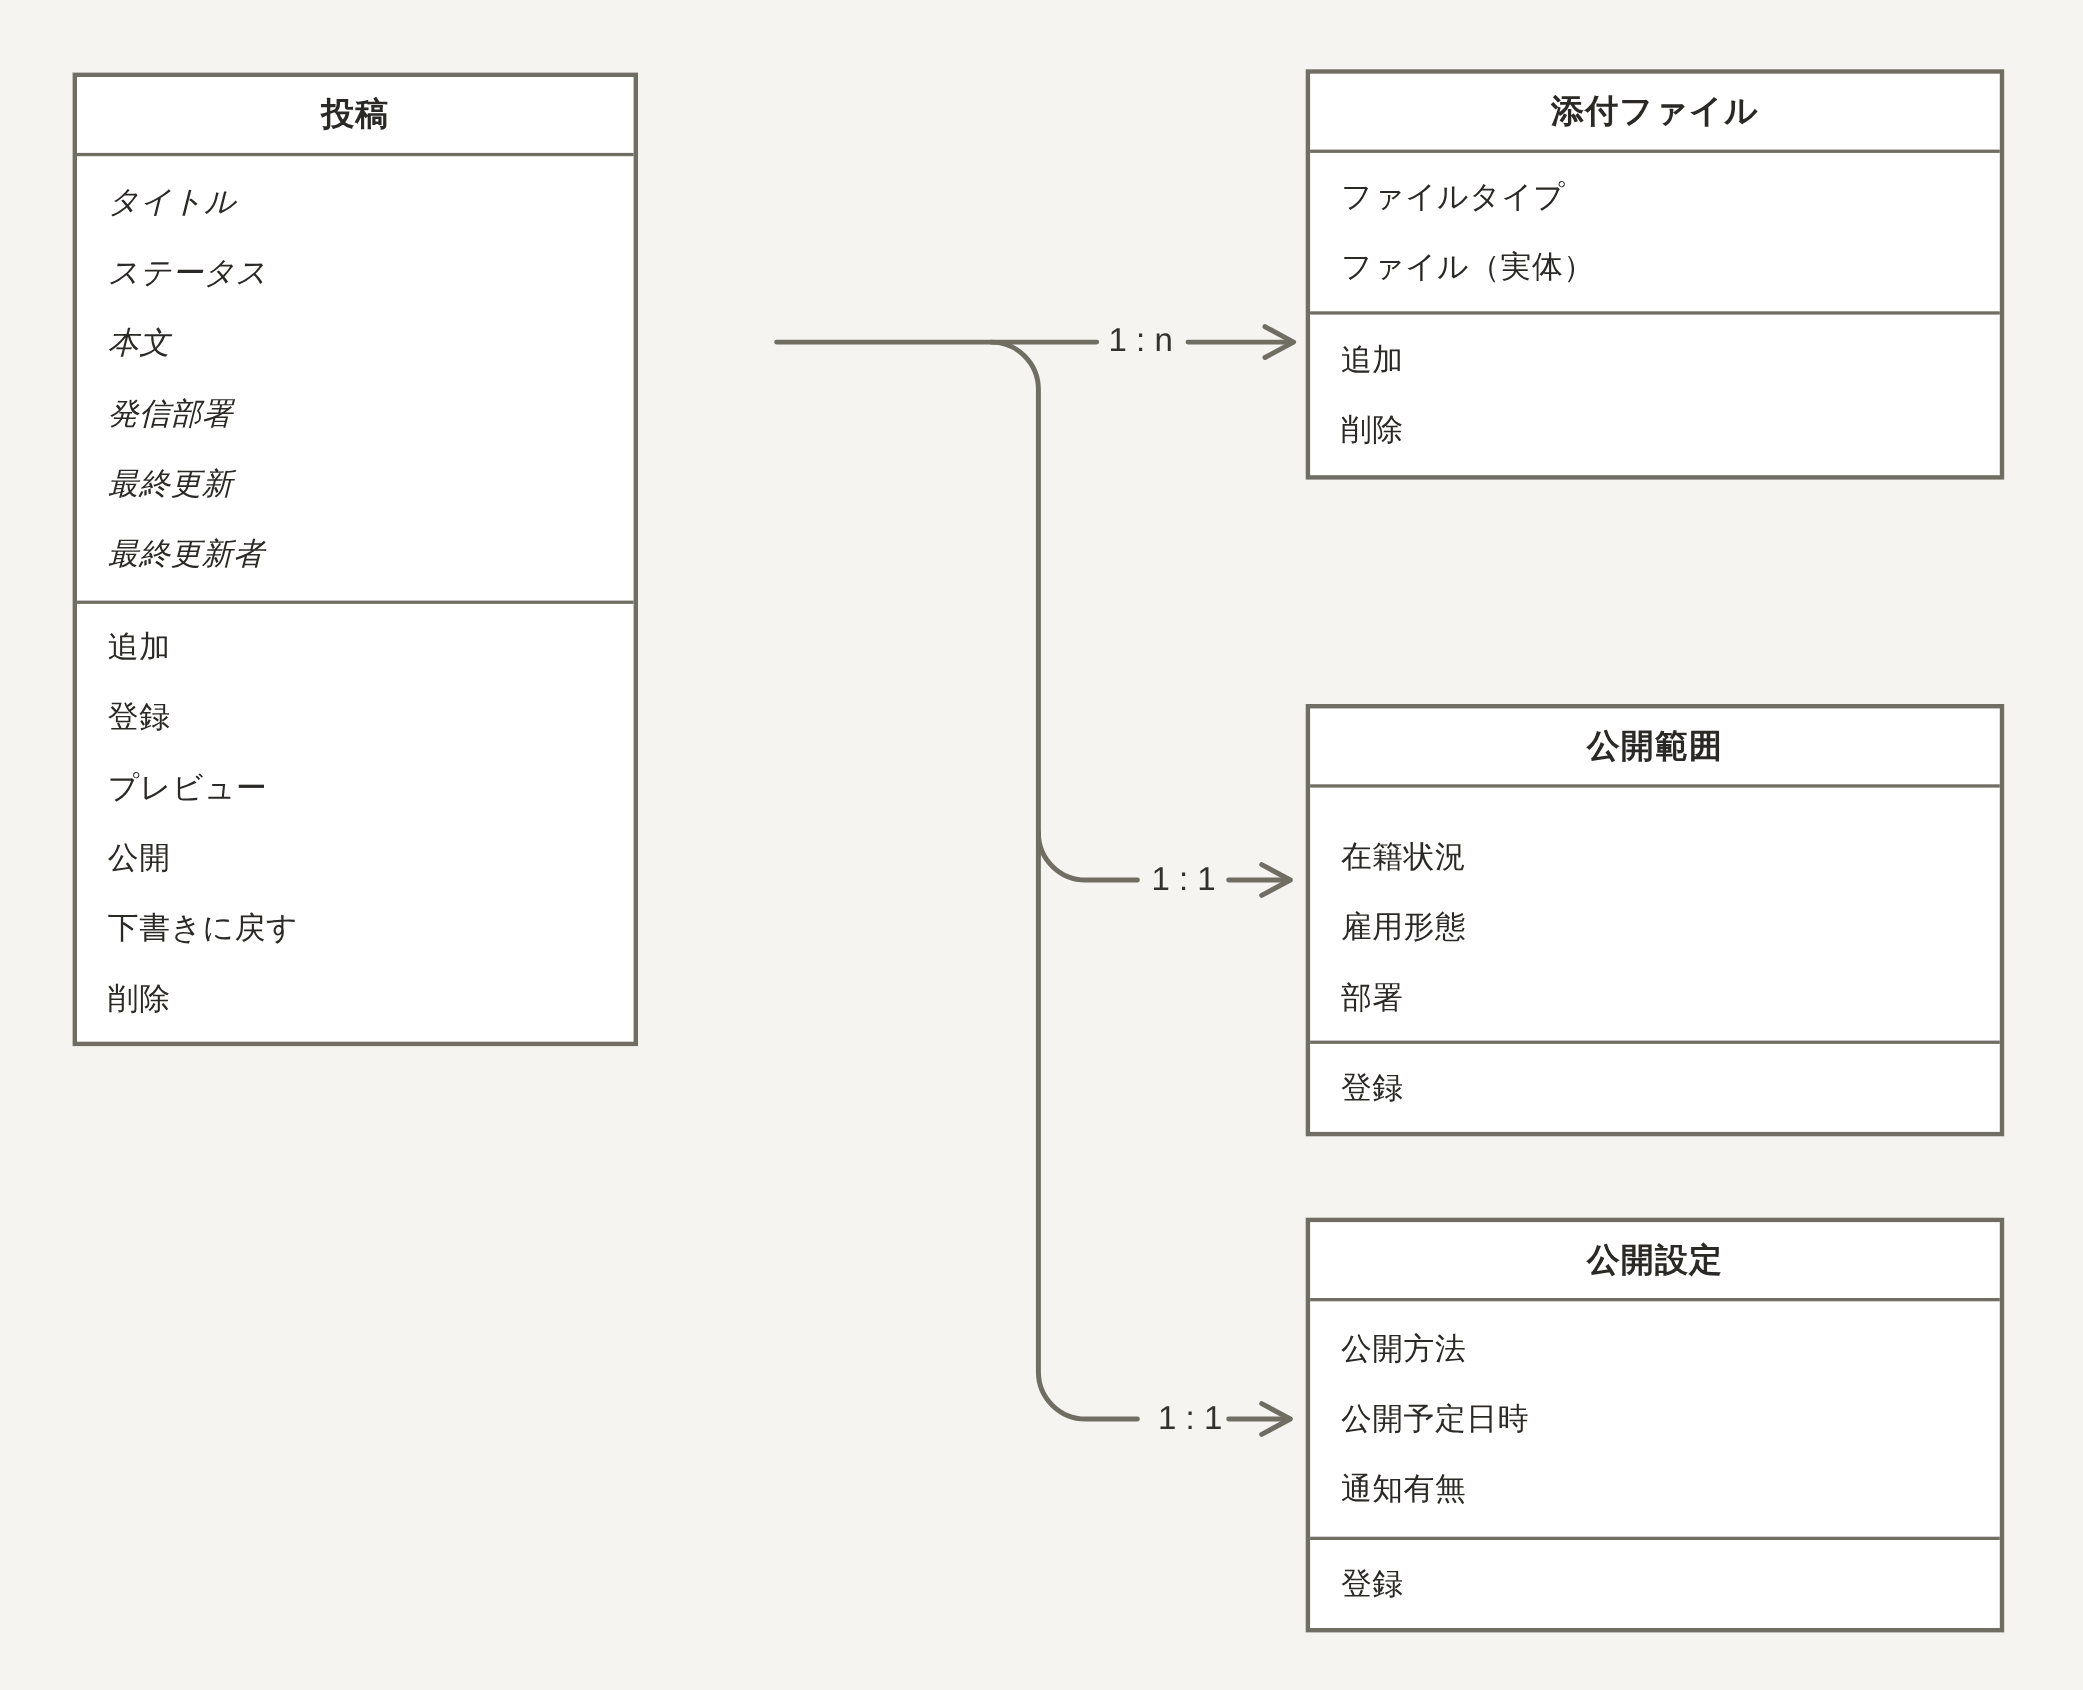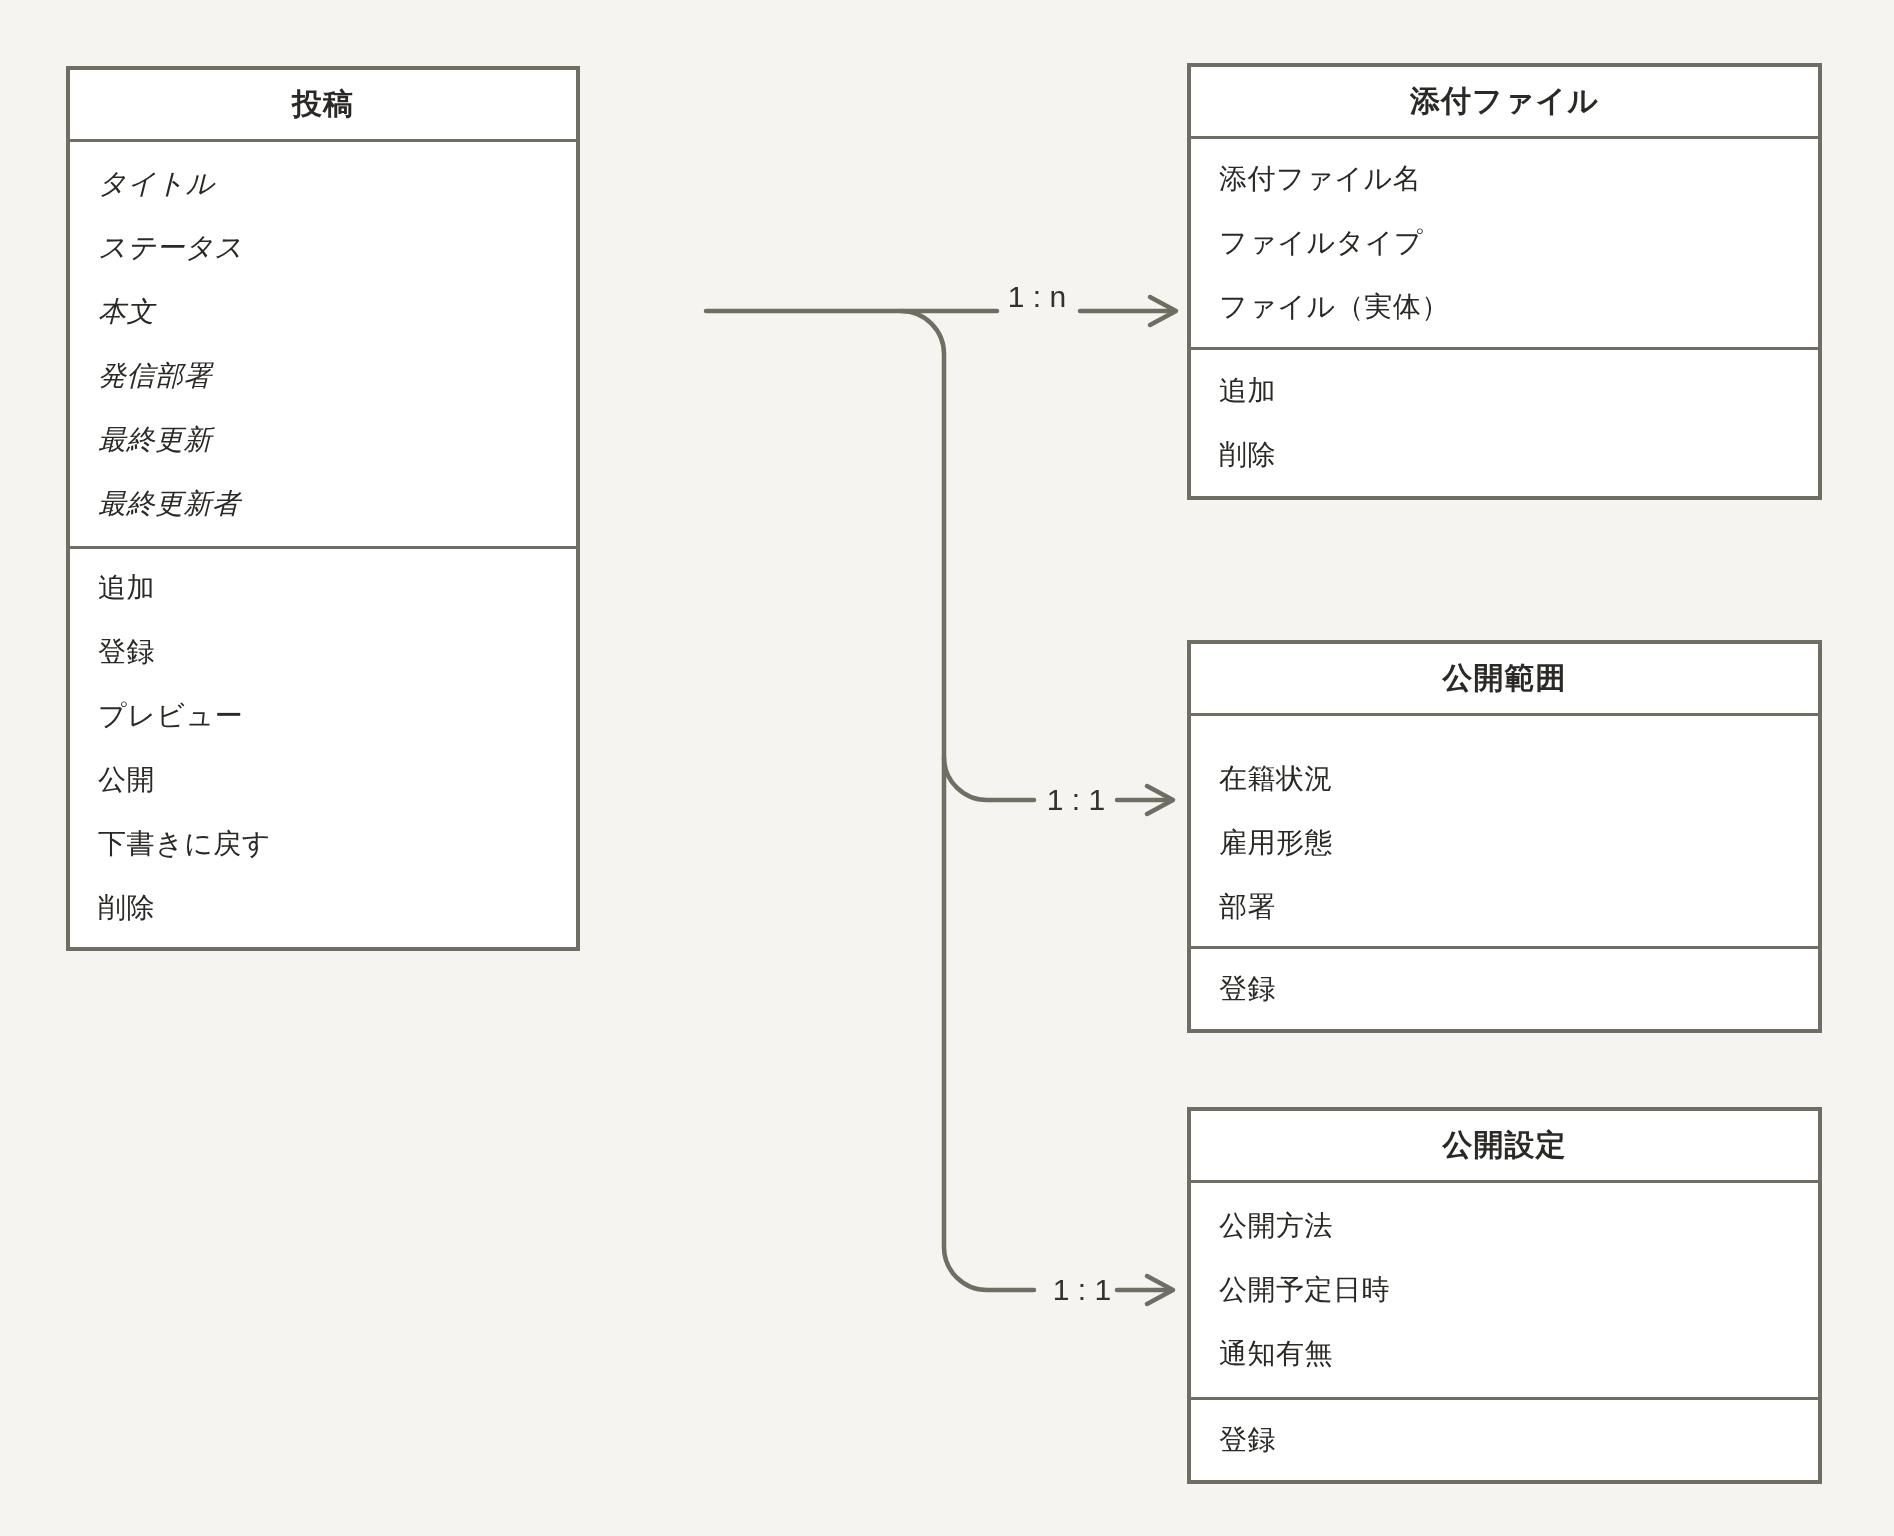--- a/index.html
+++ b/index.html
@@ -63,21 +63,21 @@
       <path d="M 1080 311 H 1173"></path>
       <path d="M 1117 800 H 1170"></path>
       <path d="M 1117 1290 H 1170"></path>
 
       <path d="M 1150 297 L 1176 311 L 1150 325"></path>
       <path d="M 1147 786 L 1173 800 L 1147 814"></path>
       <path d="M 1147 1276 L 1173 1290 L 1147 1304"></path>
     </g>
   </svg>
 
-  <div class="rel-label" style="left:982px;top:277px;">1 : n</div>
+  <div class="rel-label" style="left:982px;top:290px;">1 : n</div>
   <div class="rel-label" style="left:1021px;top:780px;">1 : 1</div>
   <div class="rel-label" style="left:1027px;top:1270px;">1 : 1</div>
 
   <div class="entity" style="left:66px;top:66px;width:514px;">
     <div class="title">投稿</div>
     <div class="section attrs" style="padding:10px 0;font-style:italic;">
       <div class="row">タイトル</div>
       <div class="row">ステータス</div>
       <div class="row">本文</div>
       <div class="row">発信部署</div>
@@ -90,21 +90,20 @@
       <div class="row">プレビュー</div>
       <div class="row">公開</div>
       <div class="row">下書きに戻す</div>
       <div class="row">削除</div>
     </div>
   </div>
 
   <div class="entity" style="left:1187px;top:63px;width:635px;">
     <div class="title">添付ファイル</div>
     <div class="section attrs" style="padding:8px 0;">
-      <div class="row">添付ファイル名</div>
       <div class="row">ファイルタイプ</div>
       <div class="row">ファイル（実体）</div>
     </div>
     <div class="section actions" style="padding:9px 0;">
       <div class="row">追加</div>
       <div class="row">削除</div>
     </div>
   </div>
 
   <div class="entity" style="left:1187px;top:640px;width:635px;font-family:Liberation Mono, monospace;">

